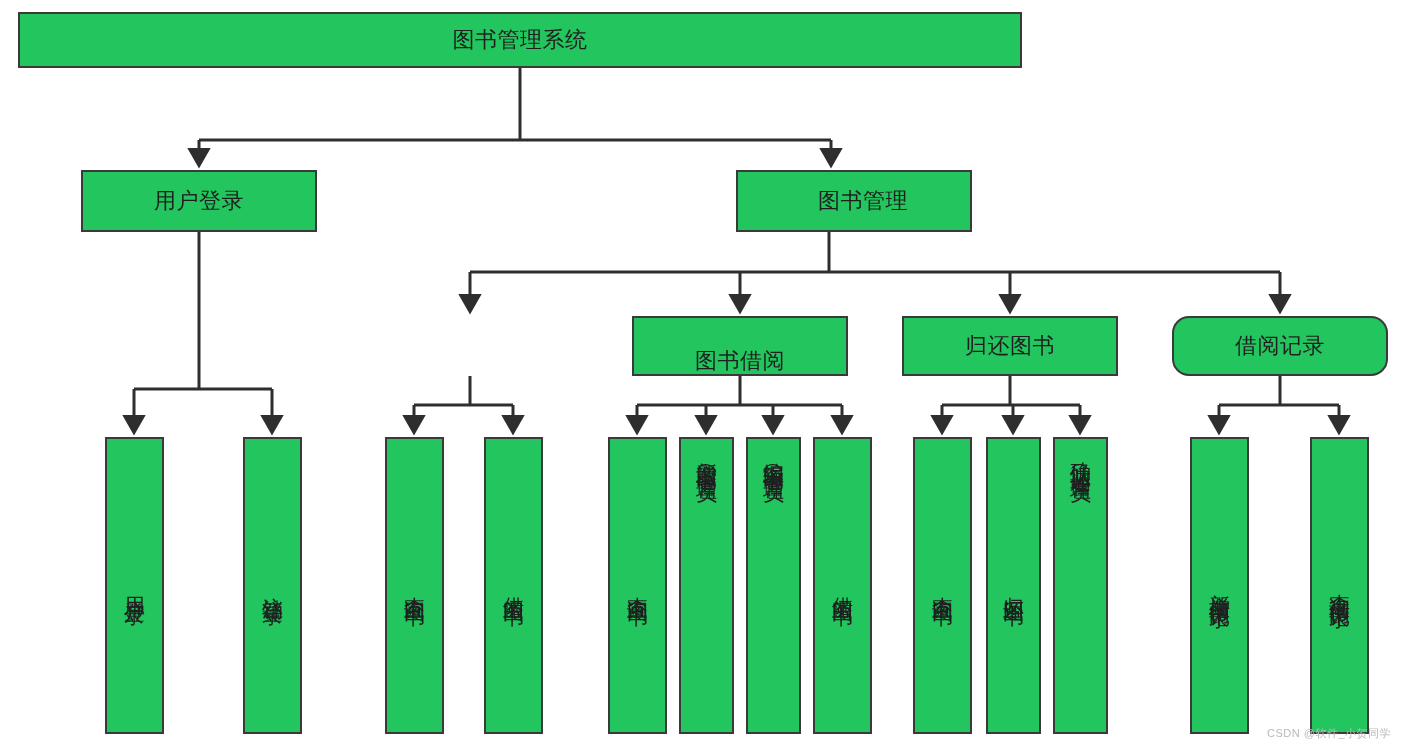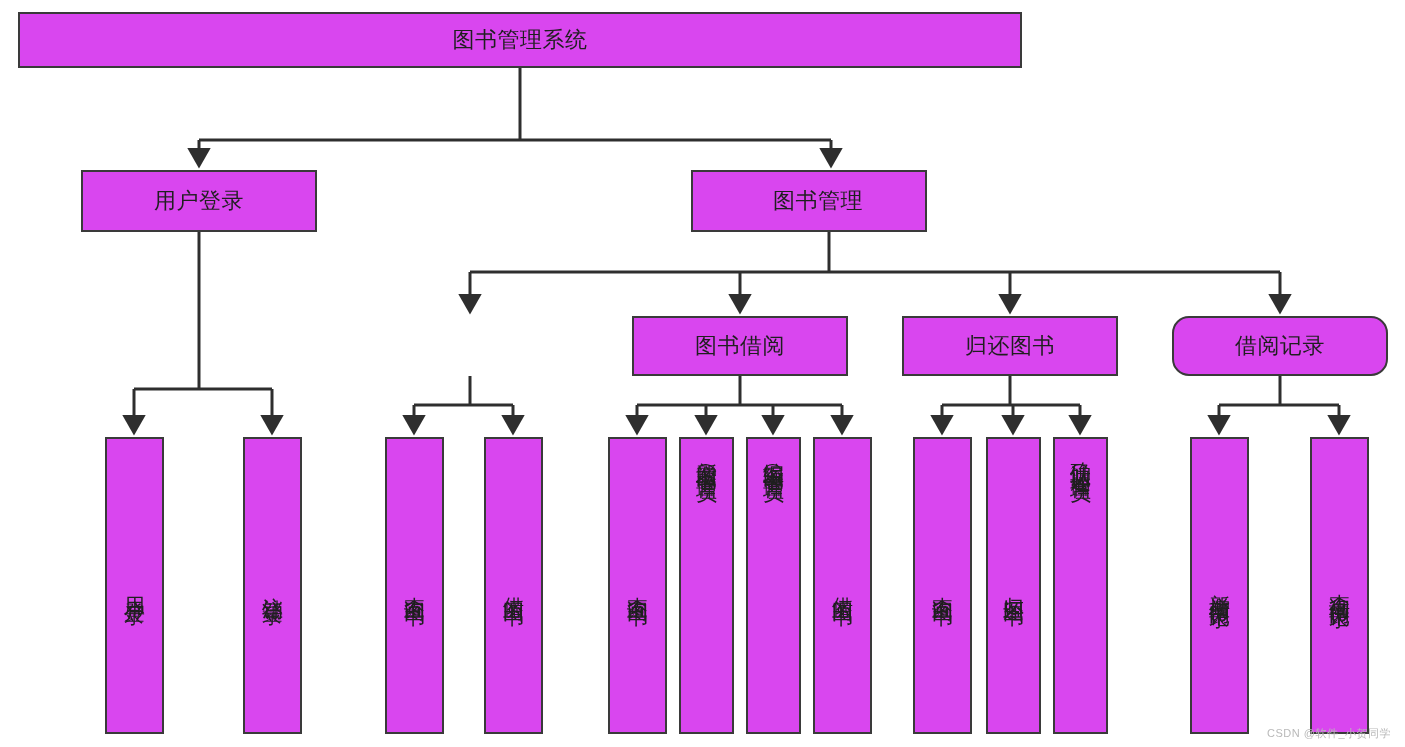--- a/index.html
+++ b/index.html
@@ -20,21 +20,21 @@
   #diagram-svg {
     position: absolute;
     left: 0;
     top: 0;
     width: 1405px;
     height: 747px;
   }
   .node-box {
     position: absolute;
     box-sizing: border-box;
-    background: #d946ef;
+    background: #22c55e;
     border: 2px solid #3a3a3a;
     display: flex;
     align-items: center;
     justify-content: center;
   }
   .node-label {
     color: #1f1f1f;
     font-size: 22px;
     line-height: 1.18;
     letter-spacing: 0.5px;
@@ -138,25 +138,25 @@
     </g>
   </svg>
 
   <div class="node-box" style="left:18px; top:12px; width:1004px; height:56px;">
     <span class="node-label">图书管理系统</span>
   </div>
 
   <div class="node-box" style="left:81px; top:170px; width:236px; height:62px;">
     <span class="node-label">用户登录</span>
   </div>
-  <div class="node-box" style="left:691px; top:170px; width:236px; height:62px;padding-left:18px;">
+  <div class="node-box" style="left:736px; top:170px; width:236px; height:62px;padding-left:18px;">
     <span class="node-label">图书管理</span>
   </div>
 
-  <div class="node-box" style="left:632px; top:316px; width:216px; height:60px;">
+  <div class="node-box" style="left:632px; top:316px; width:216px; height:60px;align-items:flex-end;">
     <span class="node-label">图书借阅</span>
   </div>
   <div class="node-box" style="left:902px; top:316px; width:216px; height:60px;">
     <span class="node-label">归还图书</span>
   </div>
   <div class="node-box" style="left:1172px; top:316px; width:216px; height:60px;border-radius:17px;">
     <span class="node-label">借阅记录</span>
   </div>
 
   <div class="node-box vertical centered" style="left:105px; top:437px; width:59px; height:297px;">

